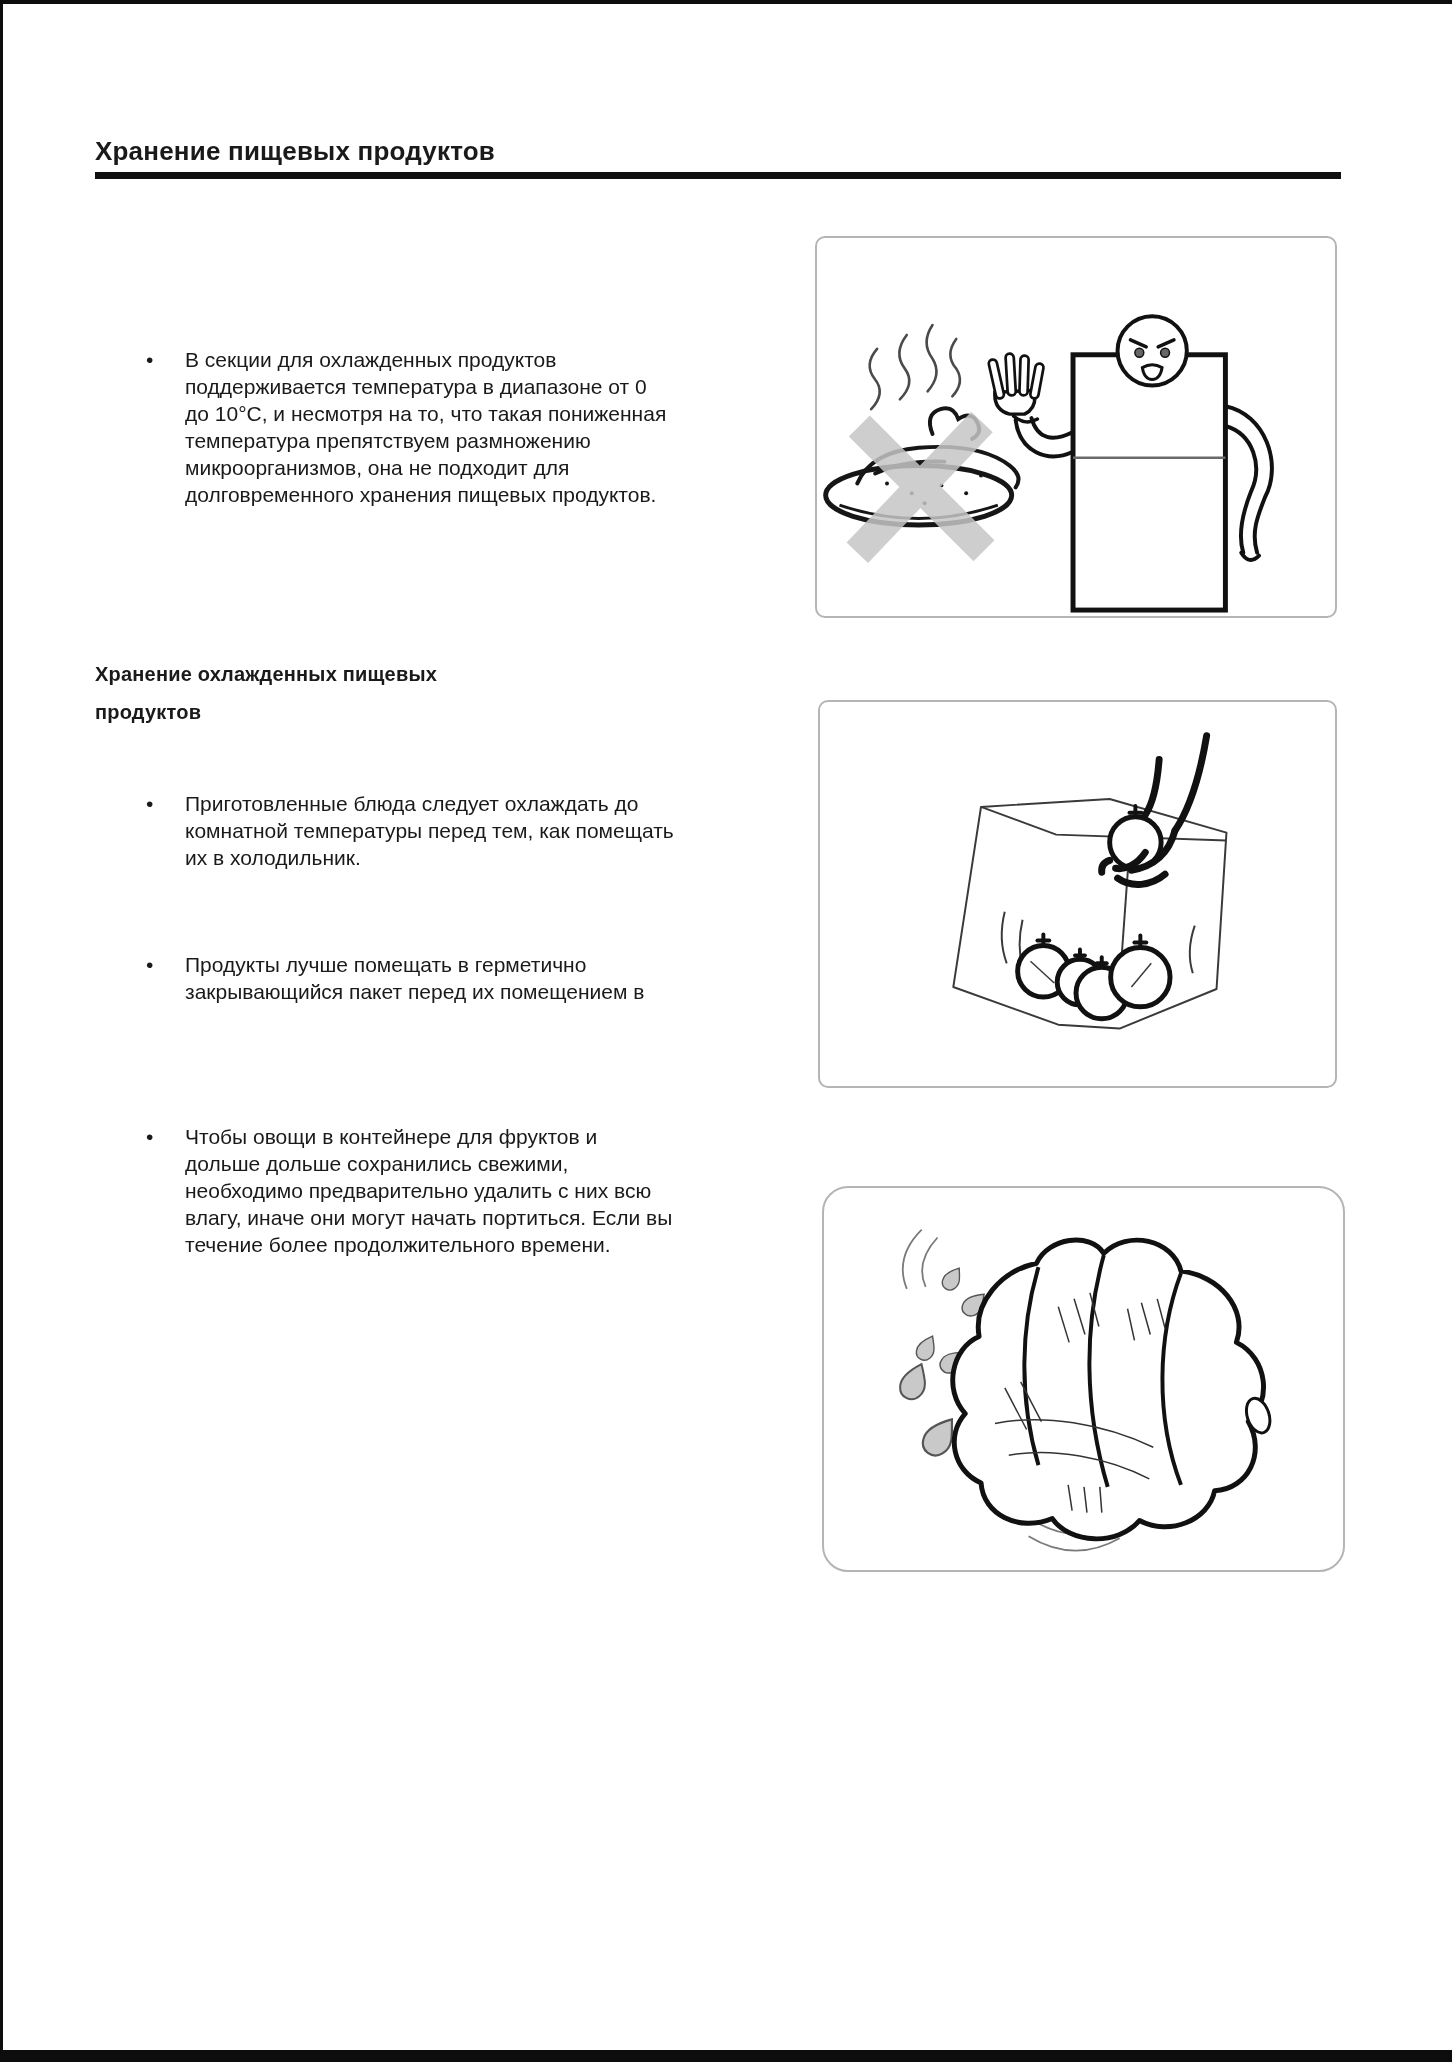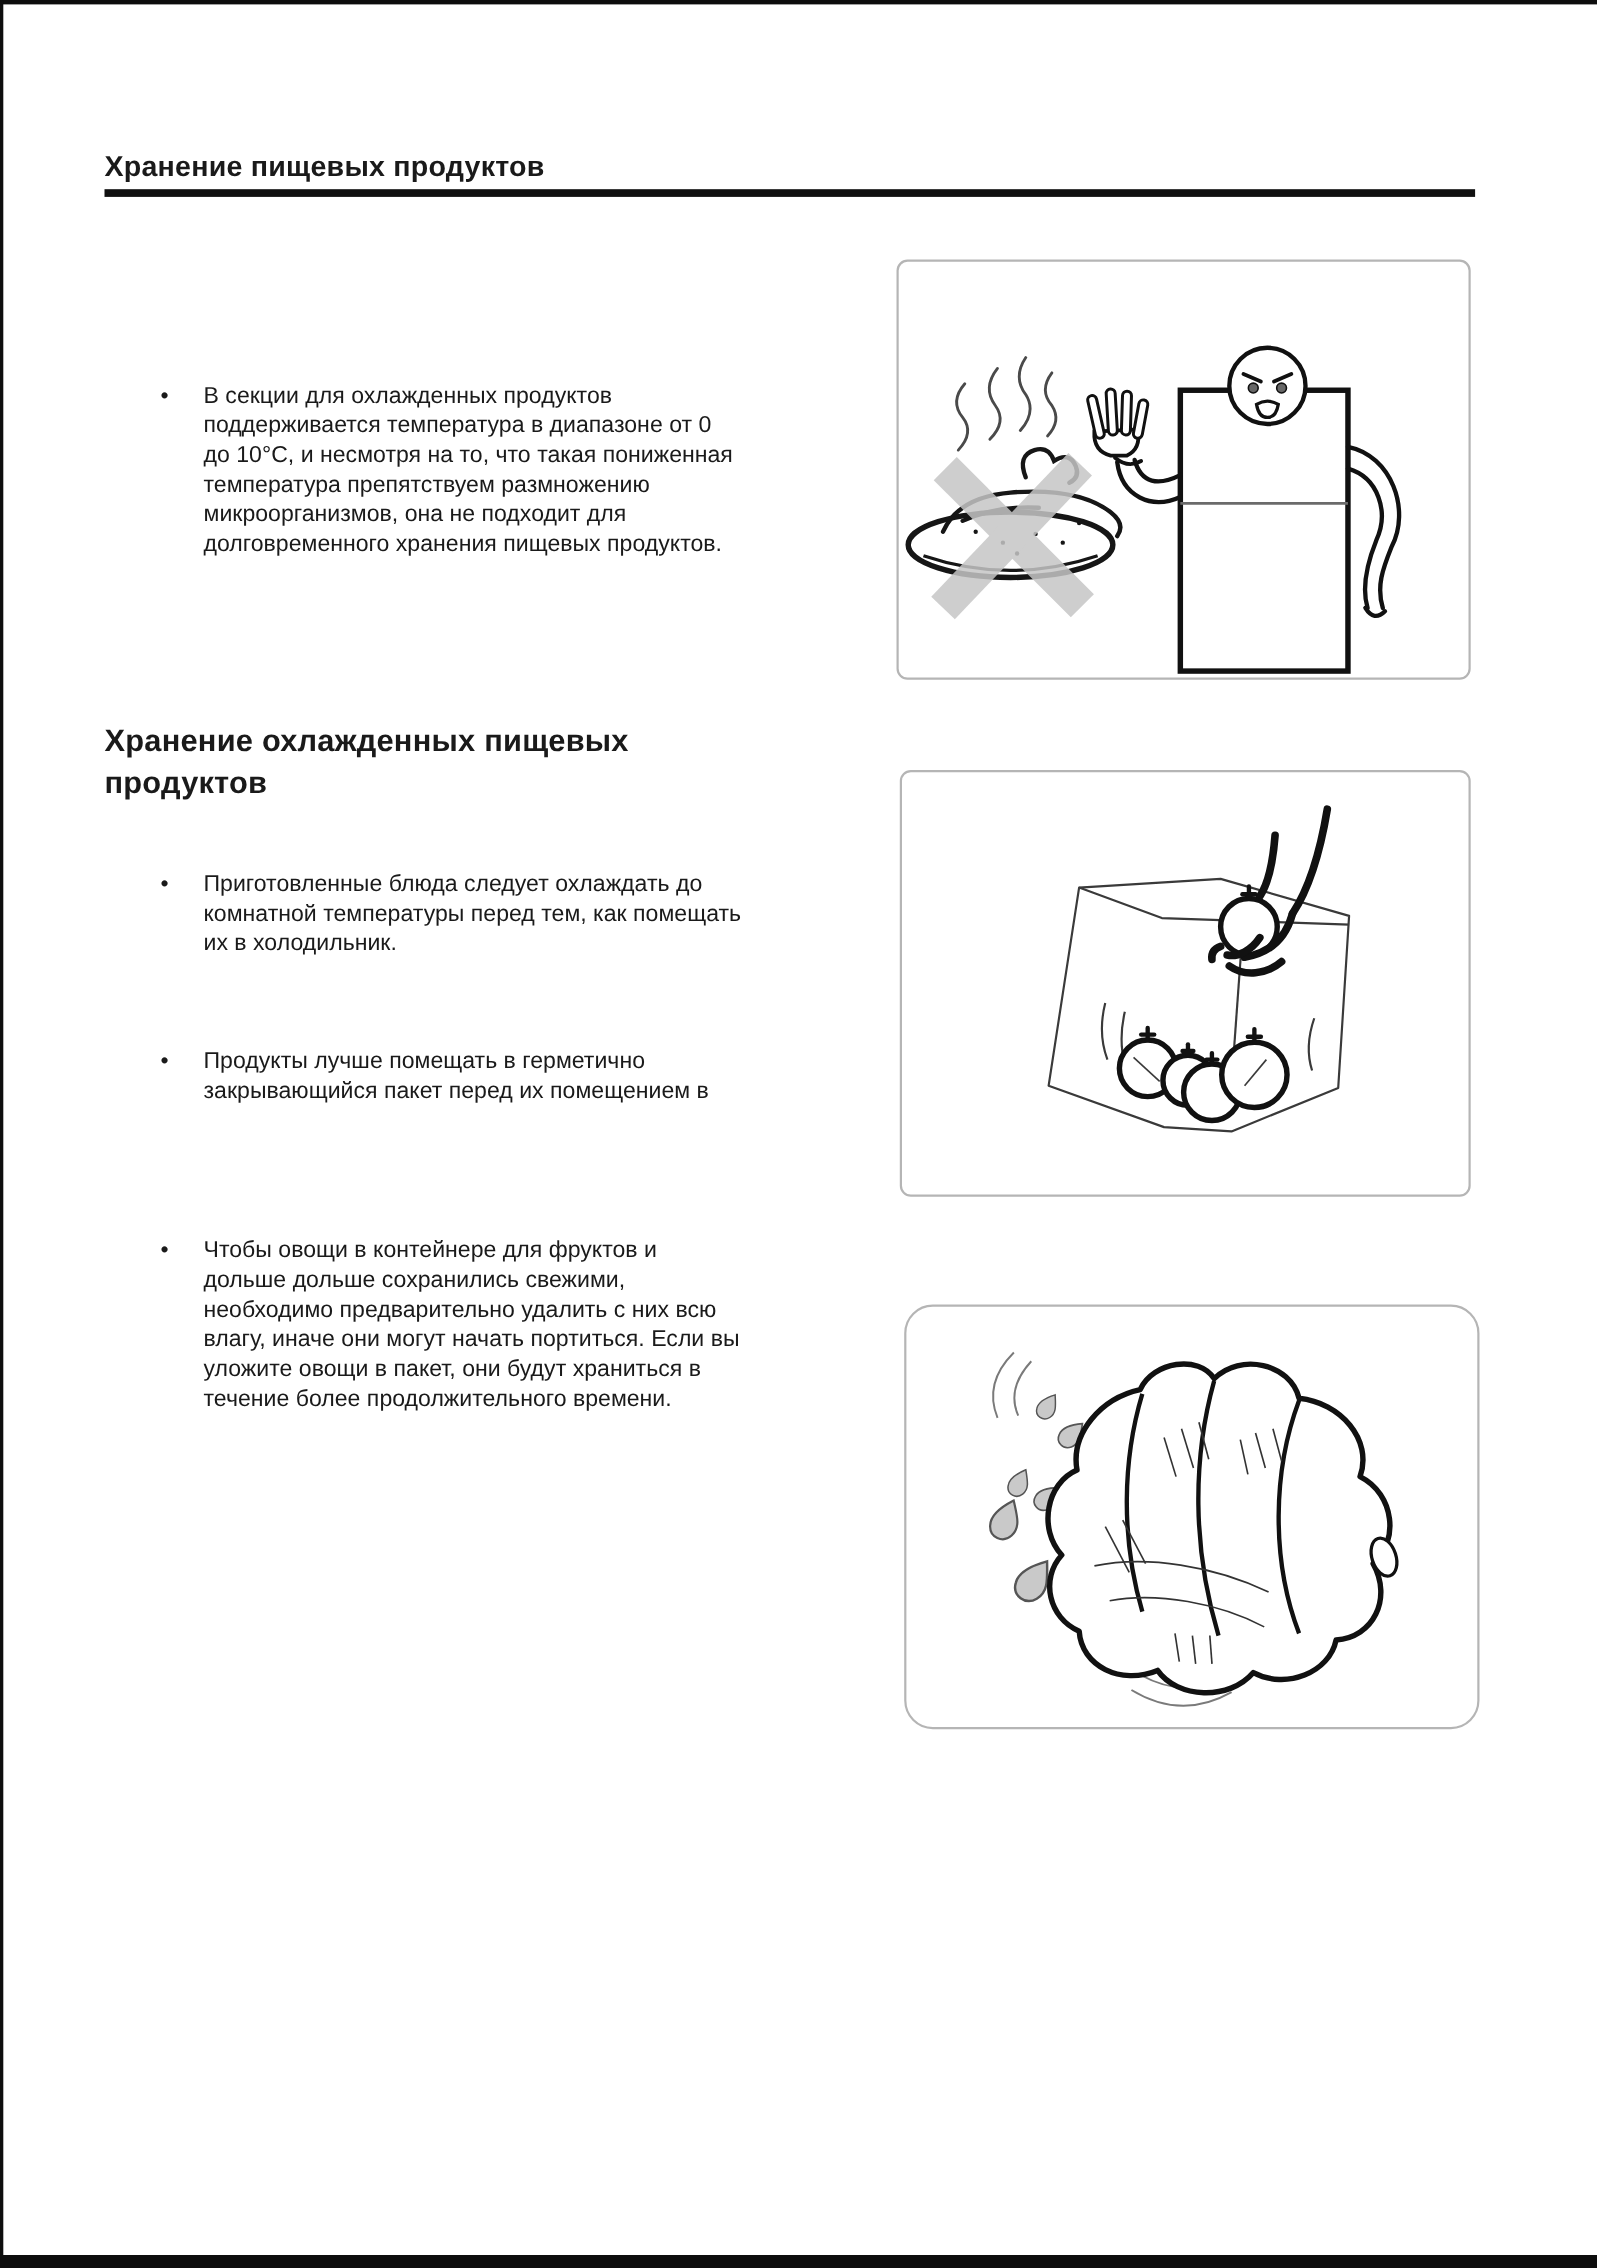--- a/index.html
+++ b/index.html
@@ -15,21 +15,21 @@
 
   .page-title{
     position:absolute;left:95px;top:136px;font-size:26px;font-weight:bold;letter-spacing:.2px;
   }
   .title-rule{
     position:absolute;left:95px;top:172px;width:1246px;height:7px;background:#101010;
   }
 
   .section-heading{
     position:absolute;left:95px;top:655px;width:560px;
-    font-size:28px;font-weight:bold;line-height:38px;letter-spacing:.2px;
+    font-size:20px;font-weight:bold;line-height:38px;letter-spacing:.2px;
   }
 
   .bullet{position:absolute;display:flex;align-items:flex-start;}
   .bullet .dot{width:39px;font-size:21px;line-height:27px;}
   .bullet .txt{width:575px;font-size:21px;line-height:27px;}
   .bullet .ln{white-space:nowrap;}
 
   #bullet-1{left:146px;top:346px;}
   #bullet-2{left:146px;top:790px;}
   #bullet-3{left:146px;top:951px;}
@@ -87,21 +87,20 @@
   </div>
 </div>
 
 <div class="bullet" id="bullet-4">
   <div class="dot">•</div>
   <div class="txt">
     <div class="ln">Чтобы овощи в контейнере для фруктов и</div>
     <div class="ln">дольше дольше сохранились свежими,</div>
     <div class="ln">необходимо предварительно удалить с них всю</div>
     <div class="ln">влагу, иначе они могут начать портиться. Если вы</div>
-    <div class="ln">уложите овощи в пакет, они будут храниться в</div>
     <div class="ln">течение более продолжительного времени.</div>
   </div>
 </div>
 
 <div class="fig" id="fig-1">
   <svg viewBox="0 0 522 382" role="img" aria-label="Холодильник с сердитым лицом жестом запрещает ставить горячее блюдо (перечеркнуто серым крестом)">
 
     <g stroke="#4a4a4a" stroke-width="2.6" fill="none" stroke-linecap="round">
       <path d="M60 112 q-14 16 -2 31 q11 14 -4 30"></path>
       <path d="M90 98 q-14 18 -2 34 q11 15 -5 31"></path>

